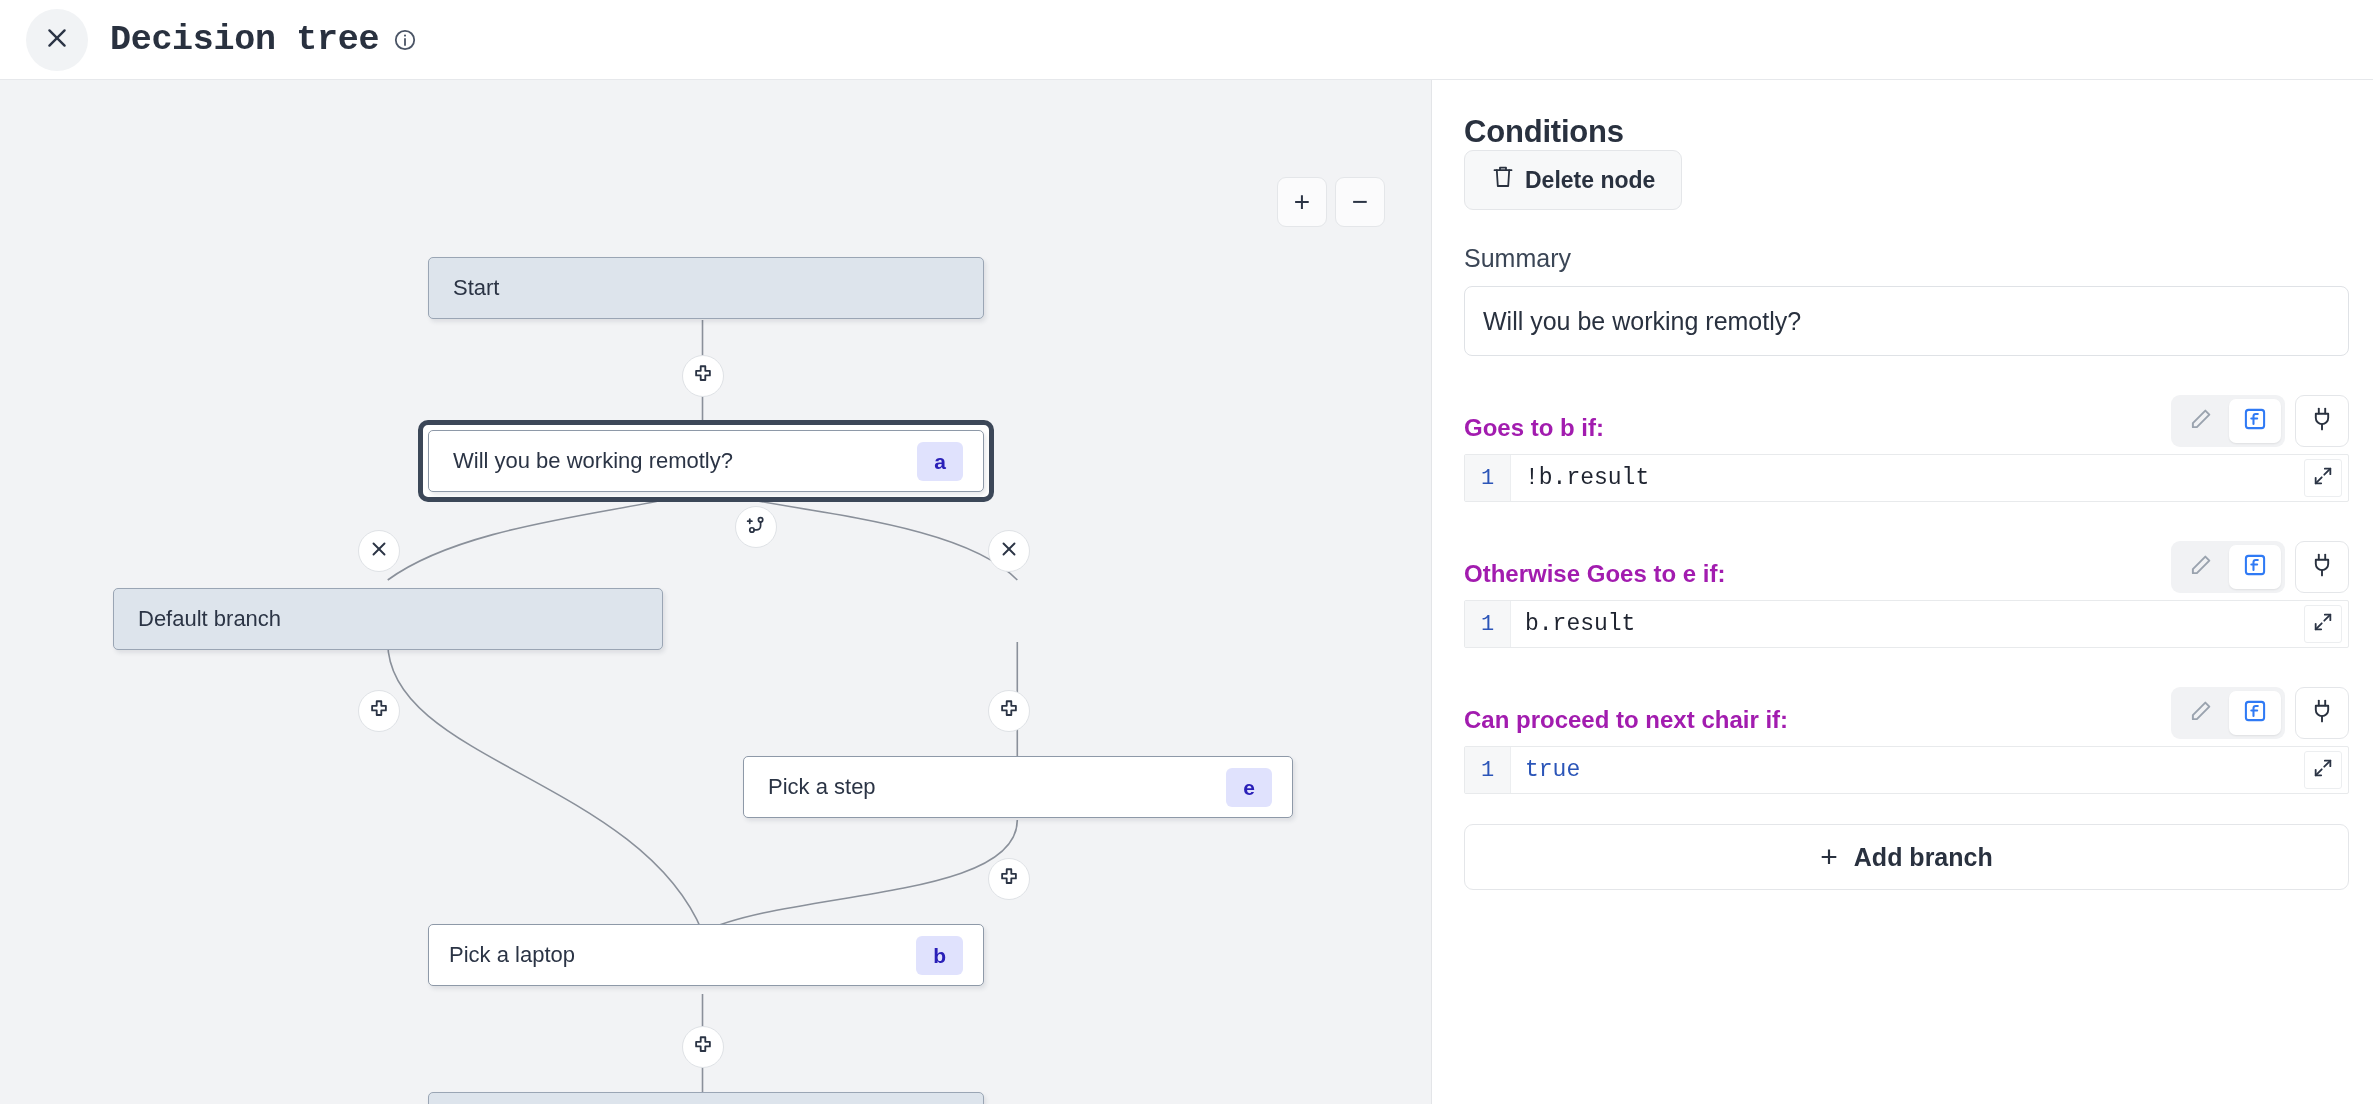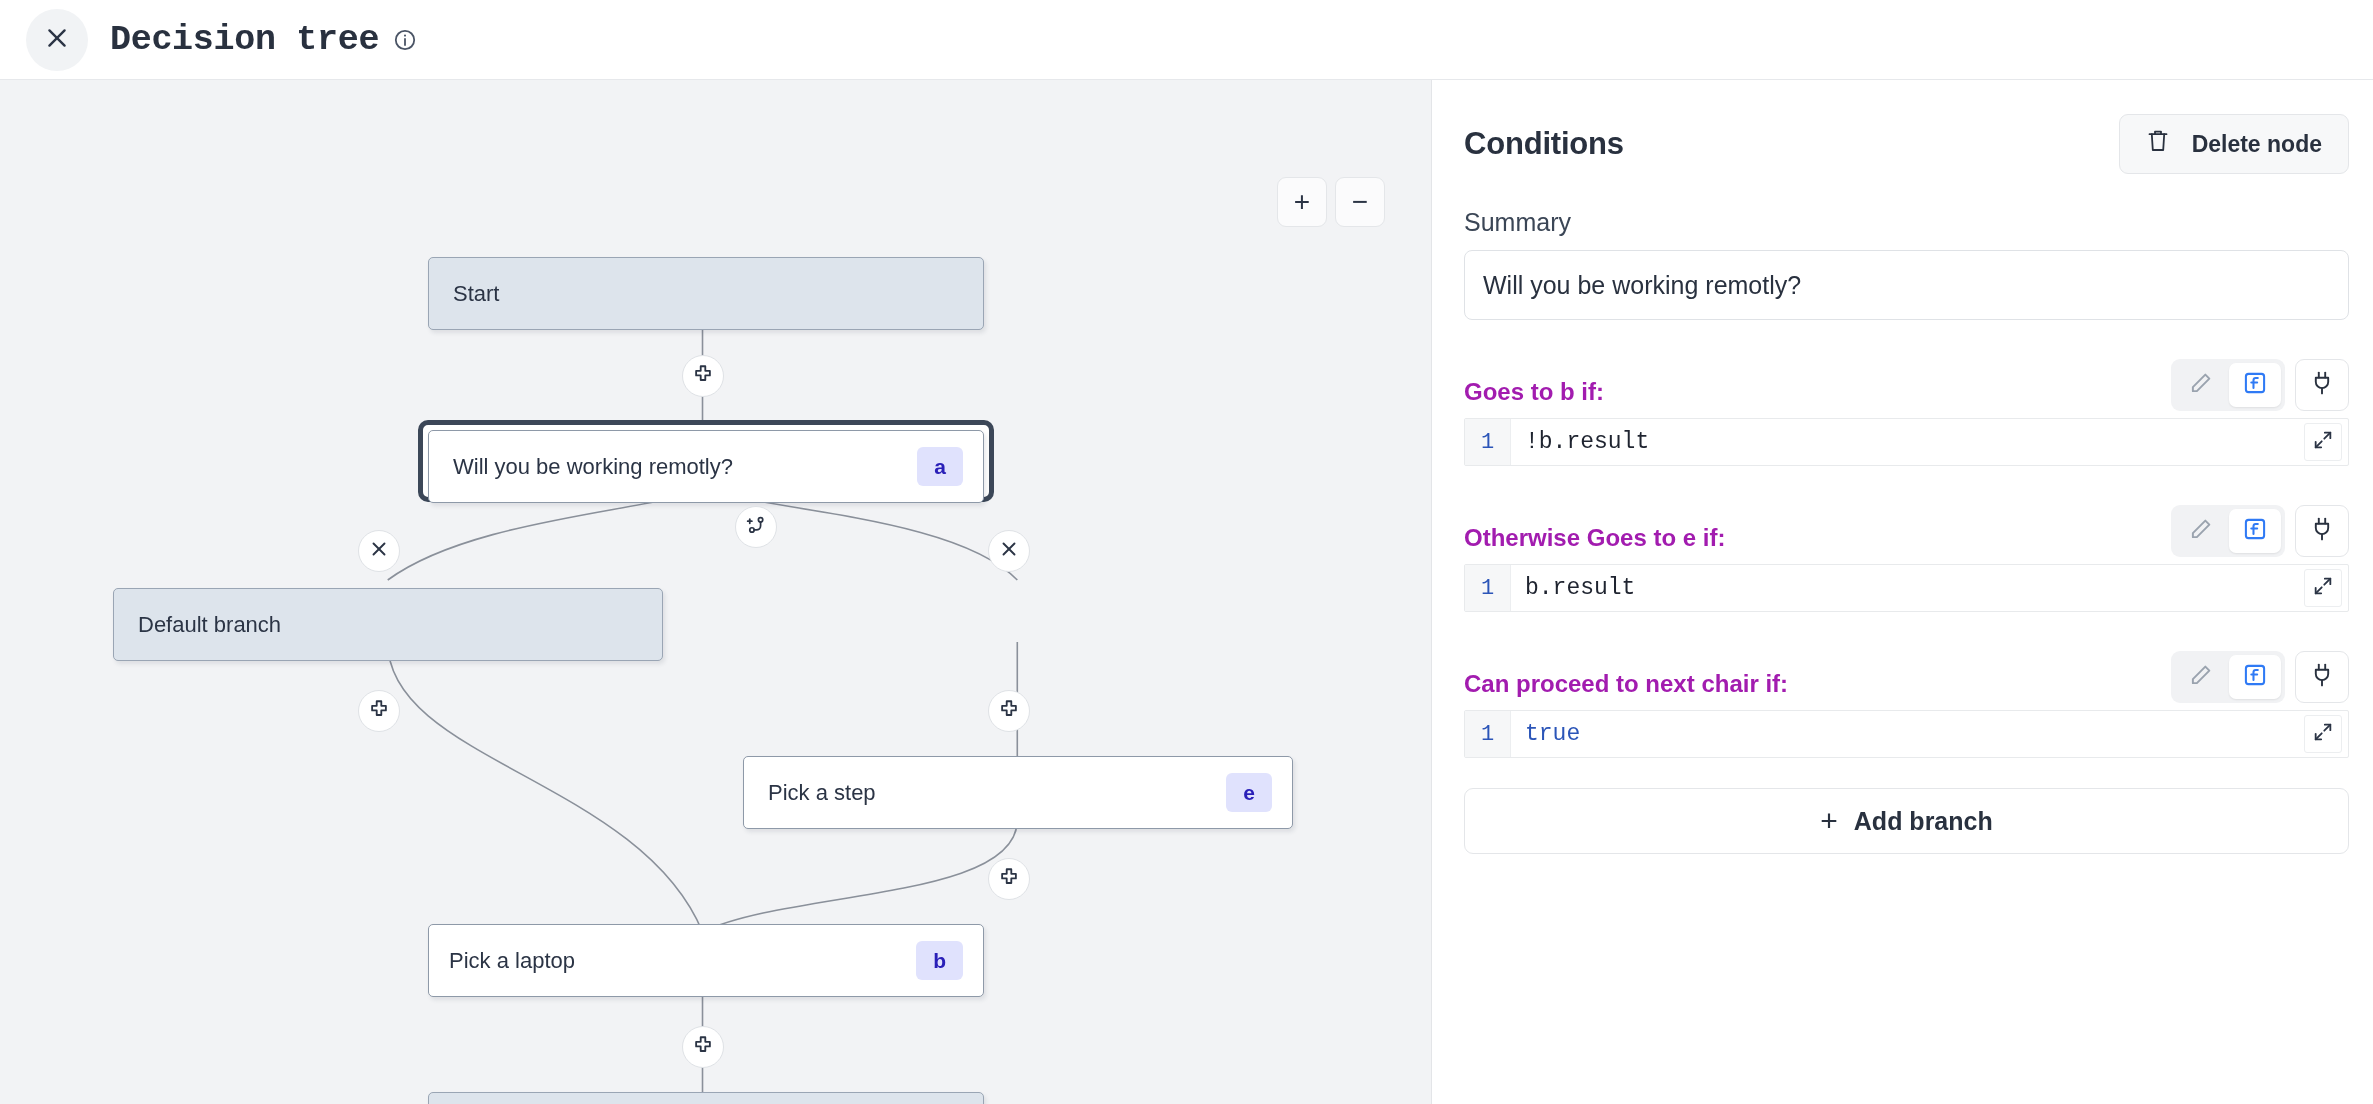--- a/index.html
+++ b/index.html
@@ -63,21 +63,21 @@
     cursor: pointer;
     font-size: 28px; line-height: 1;
     color: #2b3445;
     font-family: "Liberation Sans", sans-serif;
   }
   .flow-svg { position: absolute; inset: 0; width: 100%; height: 100%; z-index: 1; }
 
   .node {
     position: absolute;
     z-index: 3;
-    height: 73px;
+    height: 62px;
     display: flex; align-items: center;
     padding: 0 20px;
     border-radius: 5px;
     font-size: 22px;
     box-shadow: 2px 3px 4px rgba(40,50,70,0.10);
   }
   .node .node-label { flex: 1 1 auto; padding-left: 4px; }
   .node-term {
     background: #dde4ec;
     border: 1px solid #9aa5b4;
@@ -123,26 +123,27 @@
   .handle svg { width: 22px; height: 22px; }
 
   
   .panel {
     flex: 1 1 auto;
     background: #ffffff;
     padding: 34px 24px 0 32px;
     overflow: hidden;
   }
   .panel-head {
-    display: flex; align-items: center; justify-content: space-between;
+    display: flex; align-items: flex-start; justify-content: space-between;
     margin-bottom: 34px;
+    flex-direction: column;
   }
   .panel-title { font-size: 31px; font-weight: bold; color: #29313f; letter-spacing: -0.2px; }
   .delete-btn {
-    display: flex; align-items: center; gap: 22px;
+    display: flex; align-items: center; gap: 10px;
     background: #f7f8f9;
     border: 1px solid #e4e6e9;
     border-radius: 9px;
     padding: 13px 26px;
     font-size: 23px;
     font-weight: bold;
     color: #29313f;
     cursor: pointer;
   }
   .delete-btn svg { width: 24px; height: 26px; }

